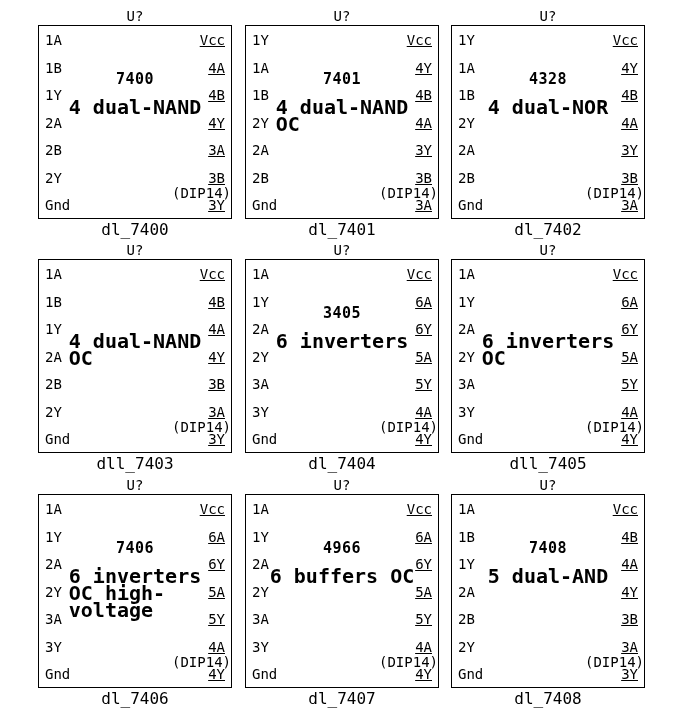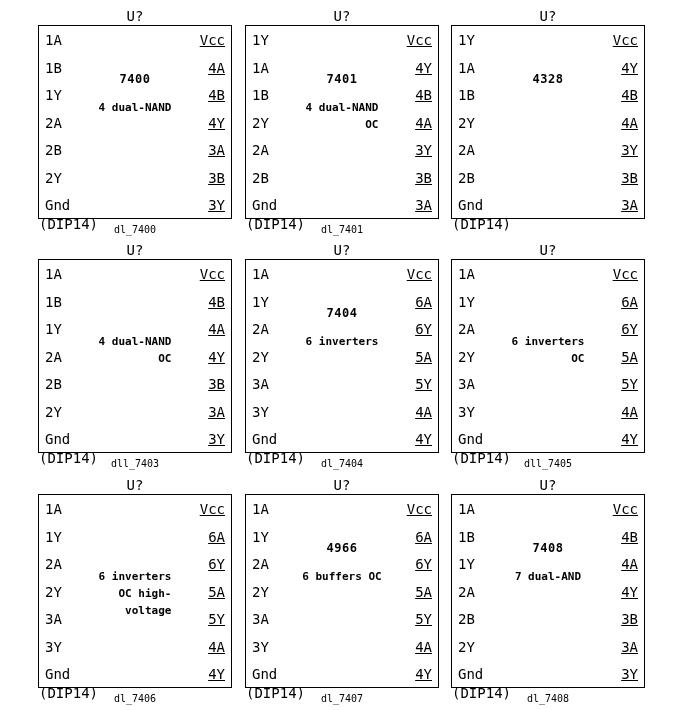--- a/index.html
+++ b/index.html
@@ -50,54 +50,53 @@
     line-height: 19px;
     white-space: pre;
   }
   .name {
     position: absolute;
     top: 44px;
     left: 0;
     right: 0;
     text-align: center;
     font-weight: 700;
-    font-size: 12px;
+    font-size: 15px;
     line-height: 18px;
     letter-spacing: 0.5px;
   }
   .desc {
     position: absolute;
     top: 73px;
     left: 0;
     right: 0;
     display: flex;
     justify-content: center;
   }
   .desc-inner {
     font-weight: 700;
-    font-size: 11px;
+    font-size: 20px;
     line-height: 17px;
-    text-align: right;
+    text-align: left;
     white-space: pre;
   }
   .pkg {
     position: absolute;
     top: 158px;
     left: 0;
     right: 0;
-    text-align: left;
+    text-align: right;
     font-size: 14px;
     line-height: 18px;
     white-space: pre;
-    margin-top: 31px;
   }
   .footer {
     margin-top: 3px;
     text-align: center;
-    font-size: 10px;
+    font-size: 16px;
     line-height: 15px;
     white-space: pre;
   }
 </style>
 </head>
 <body>
 
 <div id="canvas">
     <div class="chip" style="left: 38px; top: 7px;">
     <div class="ref">U?</div>
@@ -172,22 +171,26 @@
       <div class="pins right">
           <div class="pin">Vcc</div>
           <div class="pin">4Y</div>
           <div class="pin">4B</div>
           <div class="pin">4A</div>
           <div class="pin">3Y</div>
           <div class="pin">3B</div>
           <div class="pin">3A</div>
         </div>
       <div class="name">4328</div>
-      <div class="pkg">(DIP14)</div>
-    </div>
+      <div class="desc">
+        <div class="desc-inner"><div>4 dual-NOR</div></div>
+      </div>
+      <div class="pkg">(DIP14)</div>
+    </div>
+    <div class="footer">dl_7402</div>
   </div>
     <div class="chip" style="left: 38px; top: 241px;">
     <div class="ref">U?</div>
     <div class="box">
       <div class="pins left">
           <div class="pin">1A</div>
           <div class="pin">1B</div>
           <div class="pin">1Y</div>
           <div class="pin">2A</div>
           <div class="pin">2B</div>
@@ -224,21 +227,21 @@
         </div>
       <div class="pins right">
           <div class="pin">Vcc</div>
           <div class="pin">6A</div>
           <div class="pin">6Y</div>
           <div class="pin">5A</div>
           <div class="pin">5Y</div>
           <div class="pin">4A</div>
           <div class="pin">4Y</div>
         </div>
-      <div class="name">7404</div>
+      <div class="name">3405</div>
       <div class="desc">
         <div class="desc-inner"><div>6 inverters</div></div>
       </div>
       <div class="pkg">(DIP14)</div>
     </div>
     <div class="footer">dl_7404</div>
   </div>
     <div class="chip" style="left: 451px; top: 241px;">
     <div class="ref">U?</div>
     <div class="box">
@@ -281,20 +284,21 @@
         </div>
       <div class="pins right">
           <div class="pin">Vcc</div>
           <div class="pin">6A</div>
           <div class="pin">6Y</div>
           <div class="pin">5A</div>
           <div class="pin">5Y</div>
           <div class="pin">4A</div>
           <div class="pin">4Y</div>
         </div>
+      <div class="name">7406</div>
       <div class="desc">
         <div class="desc-inner"><div>6 inverters</div><div>OC high-</div><div>voltage</div></div>
       </div>
       <div class="pkg">(DIP14)</div>
     </div>
     <div class="footer">dl_7406</div>
   </div>
     <div class="chip" style="left: 245px; top: 476px;">
     <div class="ref">U?</div>
     <div class="box">
@@ -340,19 +344,19 @@
           <div class="pin">Vcc</div>
           <div class="pin">4B</div>
           <div class="pin">4A</div>
           <div class="pin">4Y</div>
           <div class="pin">3B</div>
           <div class="pin">3A</div>
           <div class="pin">3Y</div>
         </div>
       <div class="name">7408</div>
       <div class="desc">
-        <div class="desc-inner"><div>7 dual-AND</div></div>
+        <div class="desc-inner"><div>5 dual-AND</div></div>
       </div>
       <div class="pkg">(DIP14)</div>
     </div>
     <div class="footer">dl_7408</div>
   </div>
   </div>
 
 </body></html>

